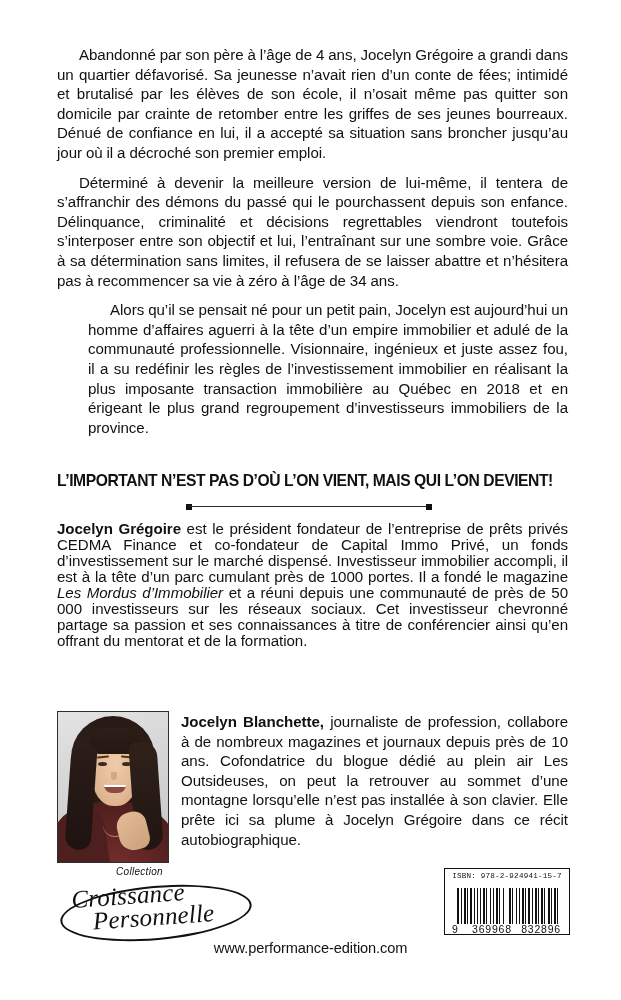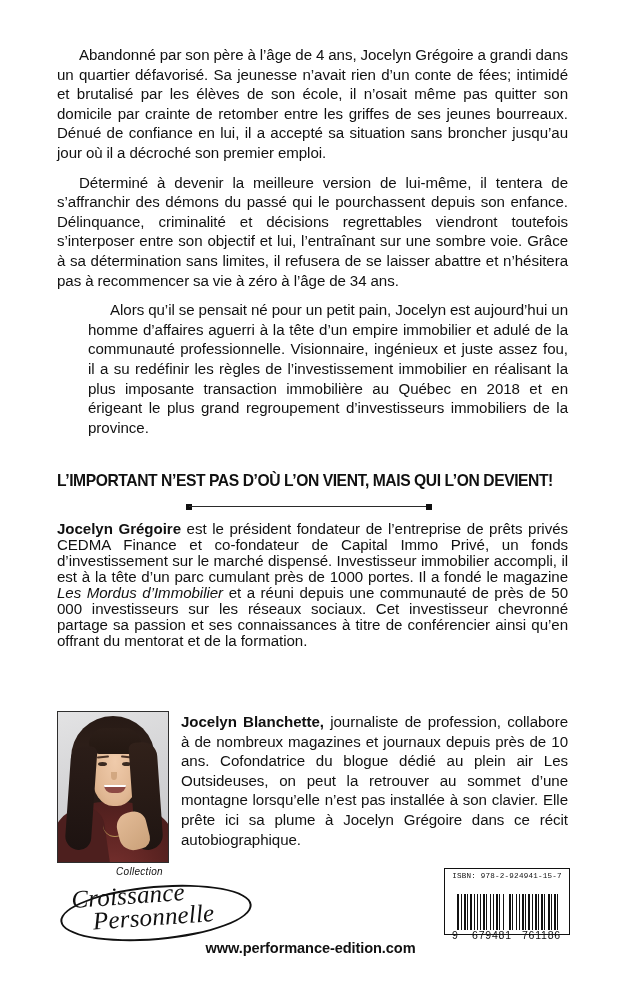--- a/index.html
+++ b/index.html
@@ -263,21 +263,21 @@
     background: #fff;
     box-sizing: border-box;
     padding: 3px 4px 2px 4px;
   }
   .isbn-line {
     font-family: "Liberation Mono", "DejaVu Sans Mono", monospace;
     font-size: 7.6px;
     letter-spacing: 0.2px;
     text-align: center;
     color: #111;
-    margin-bottom: 14px;
+    margin-bottom: 8px;
     white-space: nowrap;
   }
   .bars {
     position: relative;
     height: 36px;
     margin: 0 2px;
     background:
       repeating-linear-gradient(90deg,
         #111 0px, #111 1.6px, #fff 1.6px, #fff 3.1px,
         #111 3.1px, #111 4.1px, #fff 4.1px, #fff 6.3px,
@@ -301,21 +301,21 @@
   .digits .d2 { right: 2px; letter-spacing: 0.8px; }
 
   
   .website {
     position: absolute;
     left: 0;
     top: 940px;
     width: 621px;
     text-align: center;
     font-size: 14.6px;
-    font-weight: bold;
+    font-weight: normal;
     letter-spacing: -0.1px;
     color: #111;
   }
 </style>
 </head>
 <body>
 
 <div class="page">
 
   <div class="content">
@@ -374,20 +374,20 @@
 
   <div class="barcode-box">
     <div class="isbn-line">ISBN: 978-2-924941-15-7</div>
     <div class="bars">
       <span class="quiet-l"></span>
       <span class="mid-gap"></span>
       <span class="quiet-r"></span>
     </div>
     <div class="digits">
       <span class="d0">9</span>
-      <span class="d1">679481</span>
-      <span class="d2">761186</span>
+      <span class="d1">369968</span>
+      <span class="d2">832896</span>
     </div>
   </div>
 
   <div class="website">www.performance-edition.com</div>
 
 </div>
 
 </body></html>

